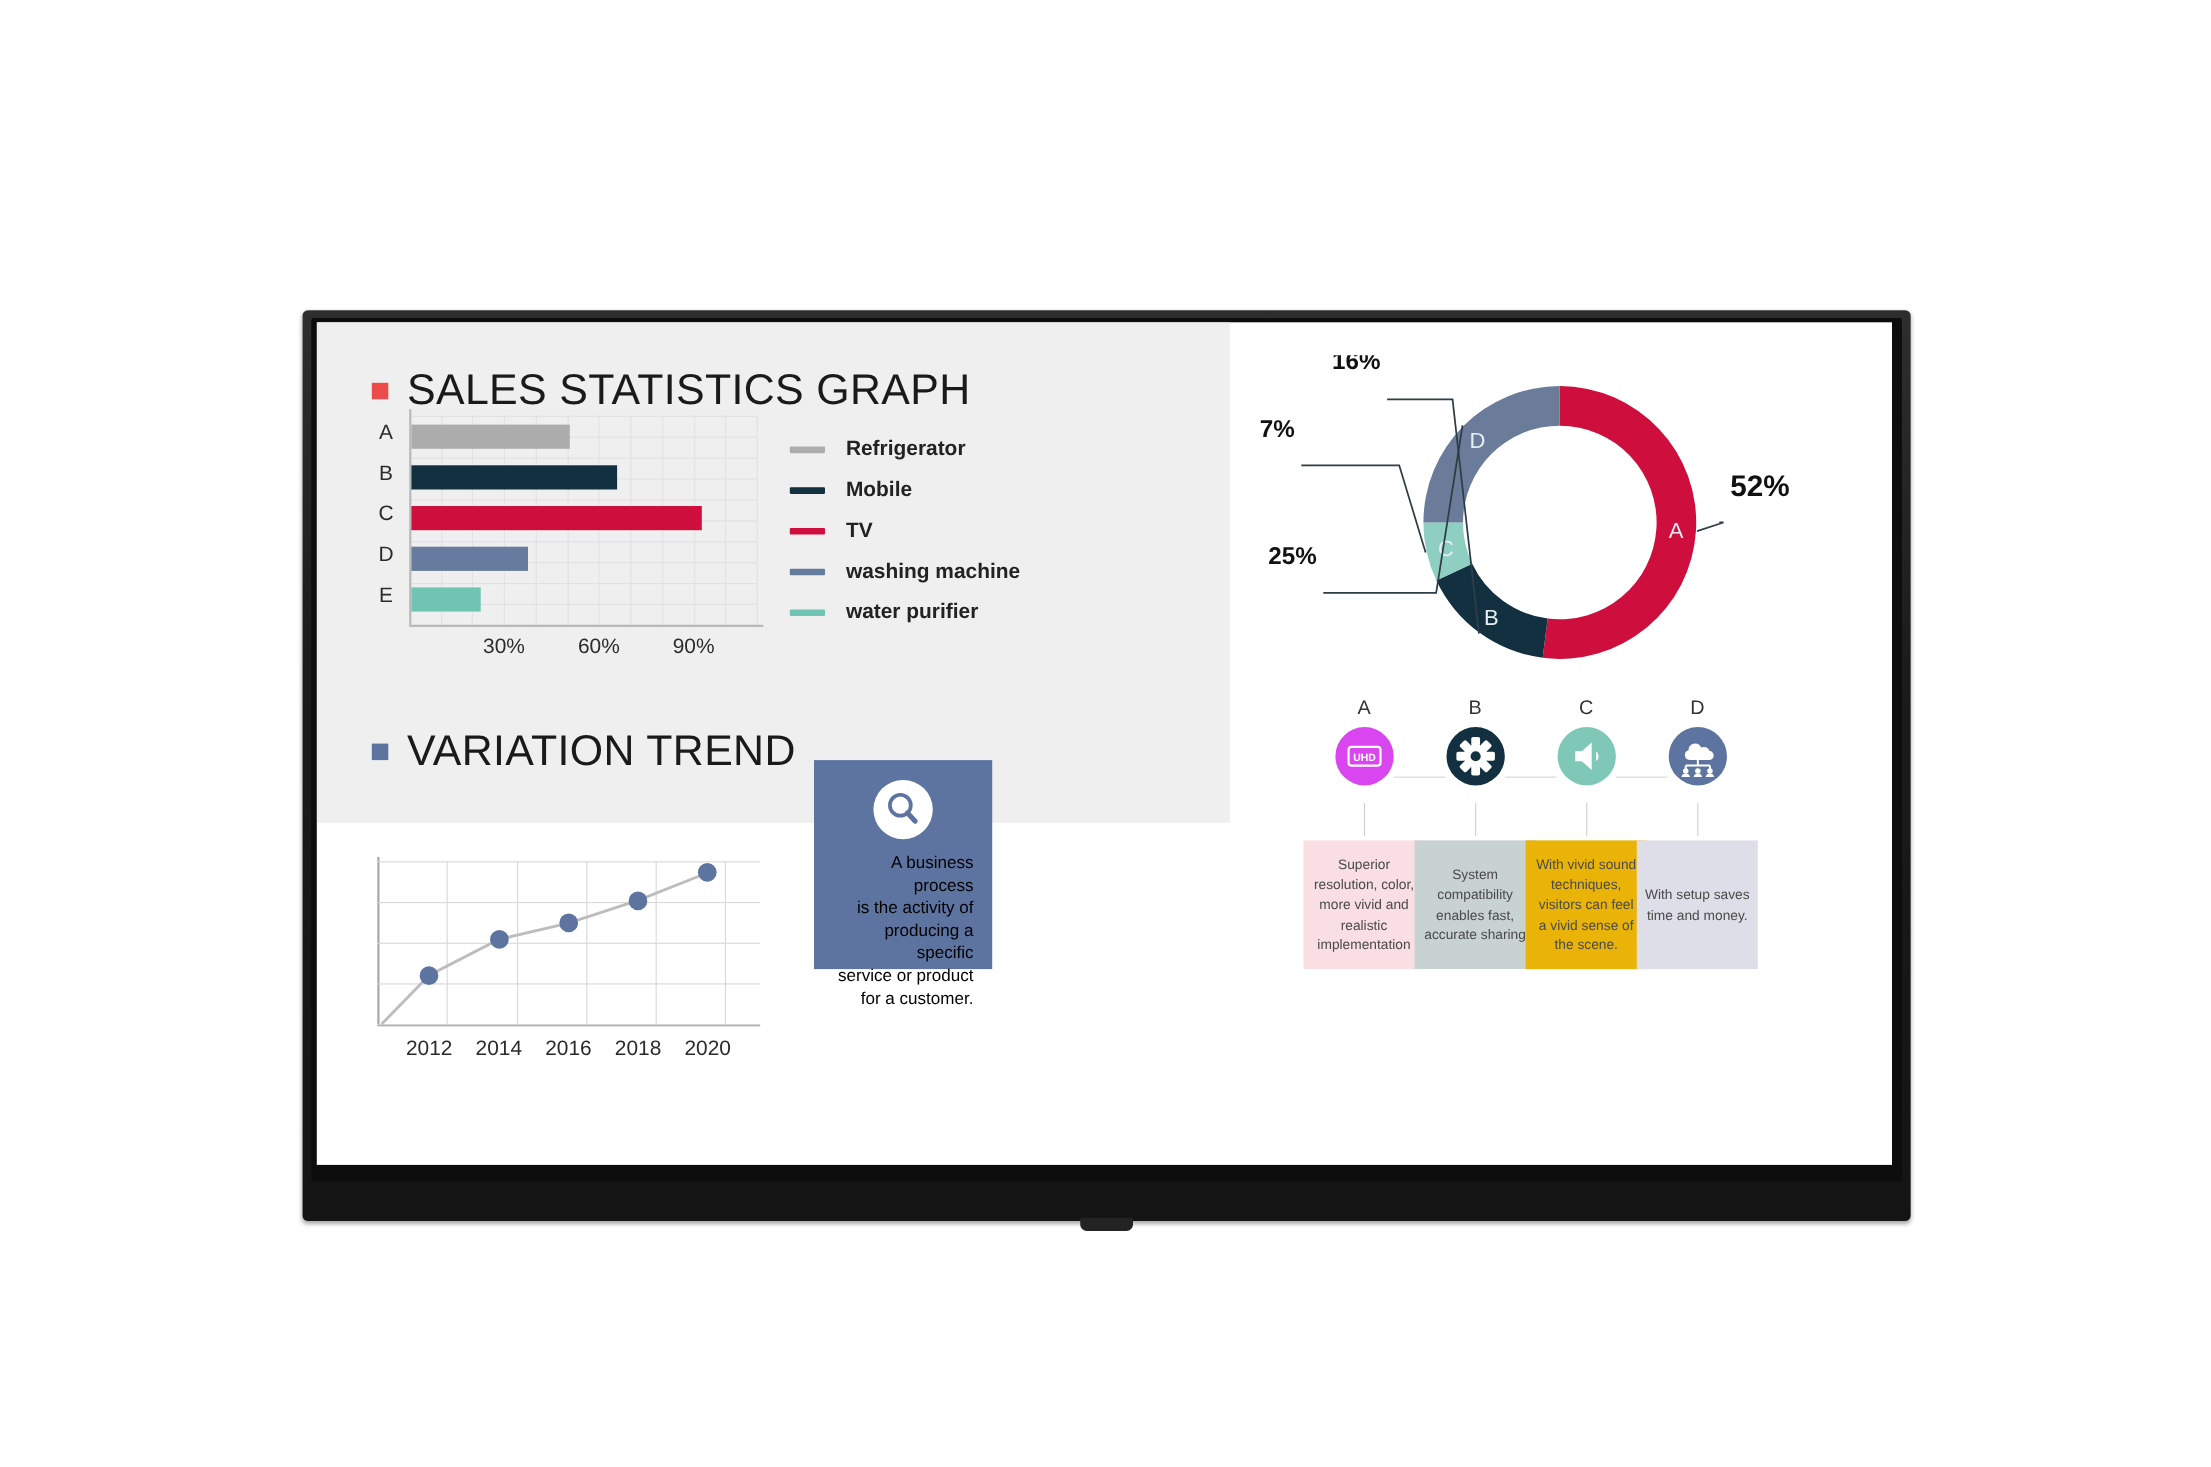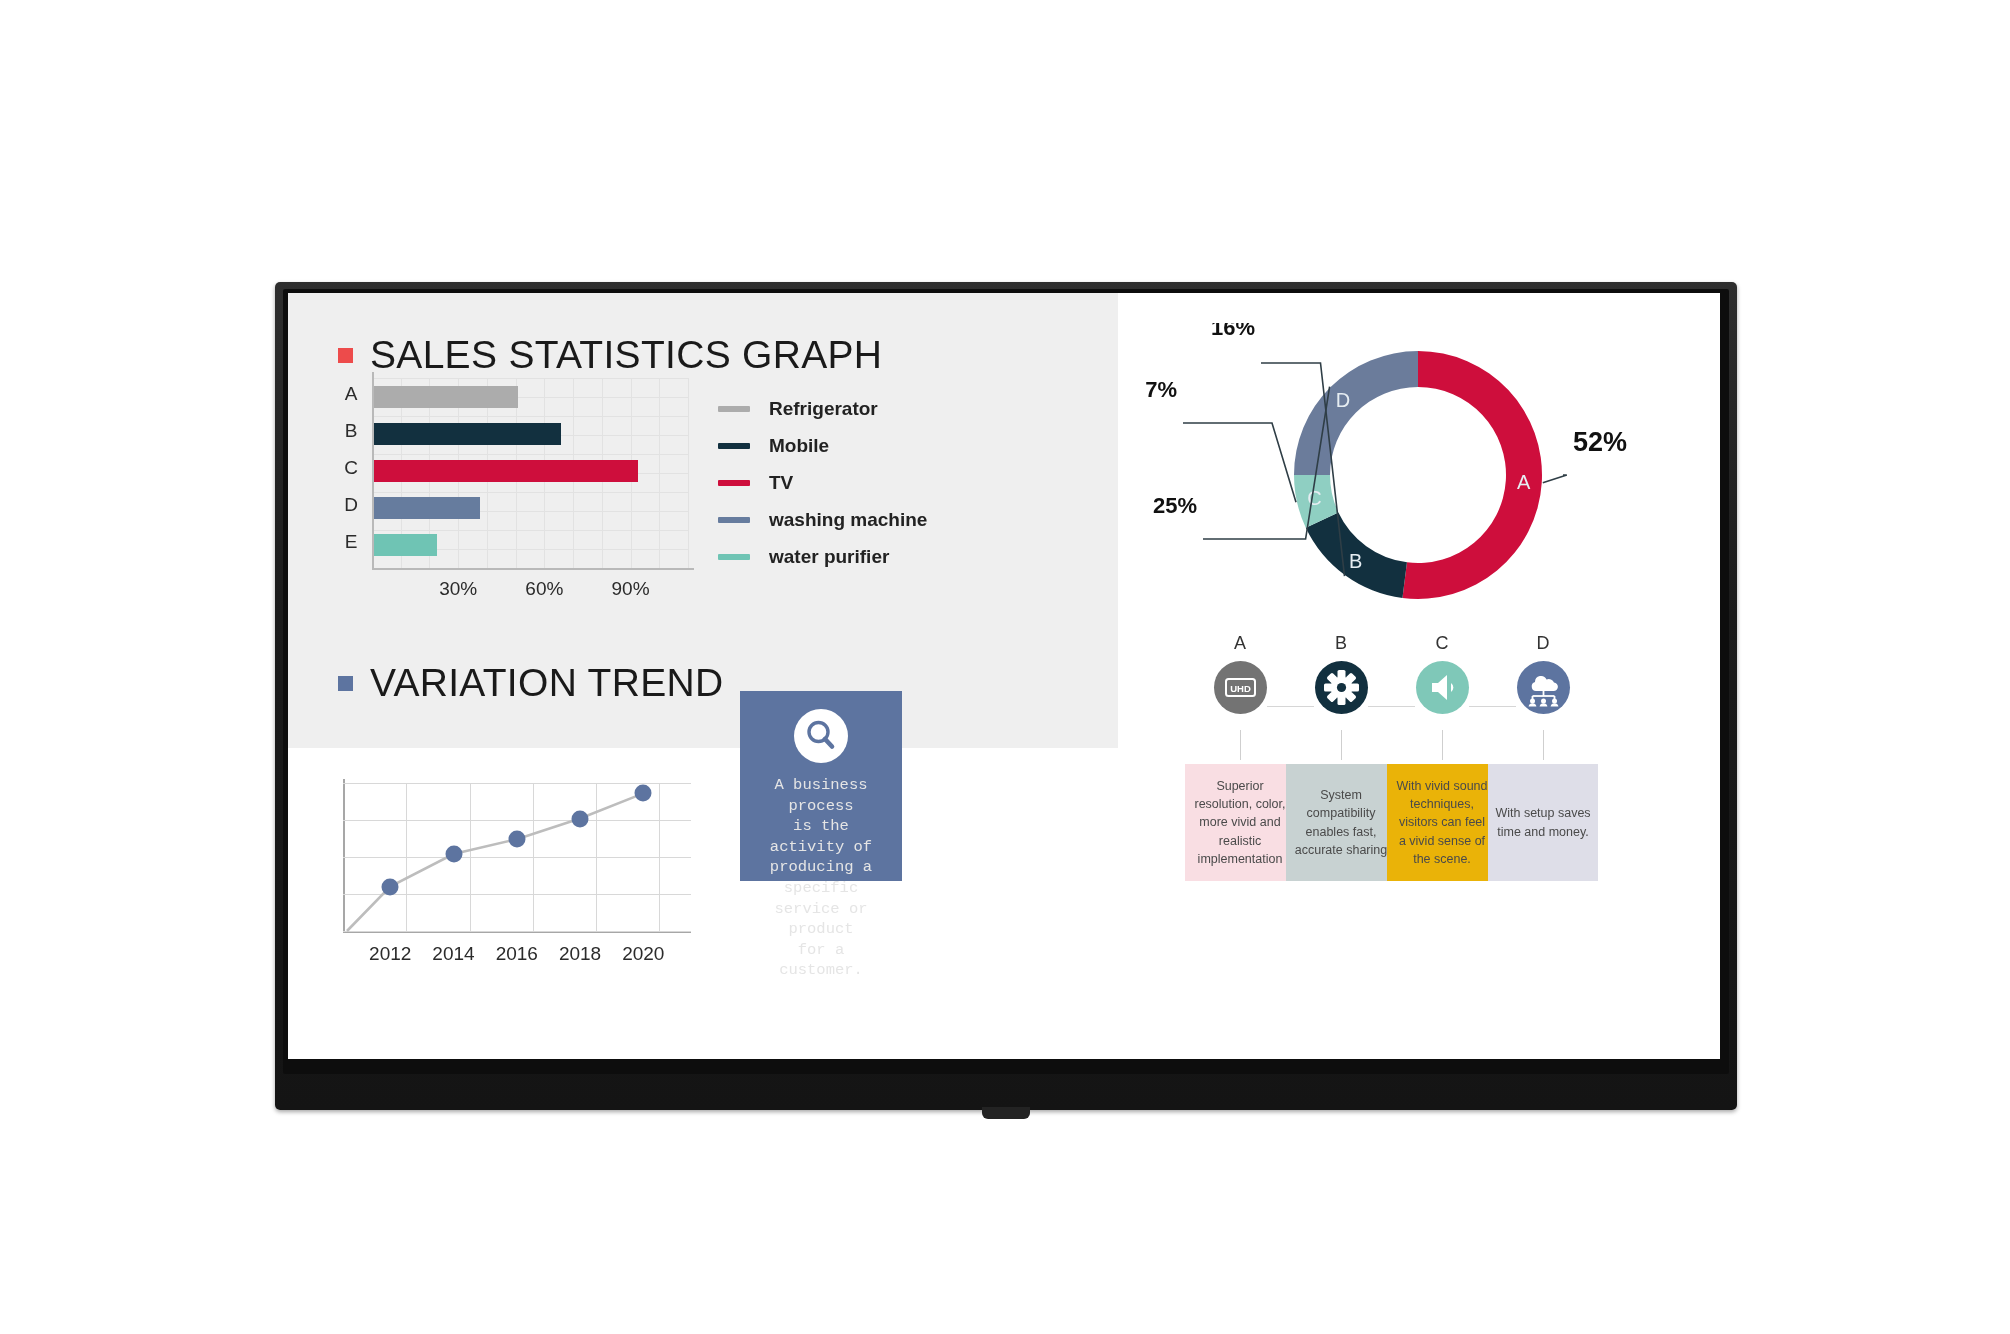--- a/index.html
+++ b/index.html
@@ -56,21 +56,21 @@
   .lc-axis-y{position:absolute;left:0;top:-4px;width:2px;height:152px;background:#a7a7a7;}
   .lc-axis-x{position:absolute;left:0;top:148px;width:348px;height:2px;background:#a7a7a7;}
   .lc-dot{position:absolute;width:17px;height:17px;border-radius:50%;background:#5d74a0;
           transform:translate(-50%,-50%);}
   .lc-xtick{position:absolute;font-size:19px;color:#2b2b2b;transform:translateX(-50%);top:160px;}
 
   
   #info-card{position:absolute;left:452px;top:398px;width:162px;height:190px;background:#5d74a0;
              display:flex;flex-direction:column;align-items:center;padding-top:18px;box-sizing:border-box;}
   #info-icon{width:54px;height:54px;border-radius:50%;background:#ffffff;position:relative;flex:none;}
-  #info-card .body{margin-top:12px;font-size:15.5px;line-height:1.33;color:#e5e5e5;text-align:center;width:128px;font-family:Liberation Mono, monospace;}
+  #info-card .body{margin-top:12px;font-size:15.5px;line-height:1.33;color:#000000;text-align:right;width:128px;}
 
   
   #donut-wrap{position:absolute;left:855px;top:30px;width:560px;height:305px;}
 
   
   #features{position:absolute;left:855px;top:340px;width:560px;height:220px;}
   .feat-col{position:absolute;top:0;width:110px;}
   .feat-letter{font-size:18px;color:#333;text-align:center;}
   .feat-circle{width:53px;height:53px;border-radius:50%;margin:7px auto 0;position:relative;
                display:flex;align-items:center;justify-content:center;}
@@ -242,21 +242,21 @@
             <polyline points="186.6,63.6 162.6,216 60,216" fill="none" stroke="#2F3E46" stroke-width="1.6"></polyline>
             <text x="54" y="190" text-anchor="end" font-family="&quot;Liberation Sans&quot;, sans-serif" font-size="22" font-weight="bold" fill="#111">25%</text>
             <text x="200.04668119422593" y="84.04668119422597" text-anchor="middle" font-family="&quot;Liberation Sans&quot;, sans-serif" font-size="20" fill="#E6EDF2">D</text>
           </svg>
         <div id="donut-labels"></div>
       </div>
 
       <div id="features">
           <div class="feat-col" style="left: 42px;">
             <div class="feat-letter">A</div>
-            <div class="feat-circle" style="background: #737373;">
+            <div class="feat-circle" style="background: #d946ef;">
               <svg width="53" height="53" viewBox="0 0 53 53">
                 <rect x="12" y="18" width="29" height="17" rx="2.5" fill="none" stroke="#fff" stroke-width="2"></rect>
                 <text x="26.5" y="30.5" text-anchor="middle" font-family="'Liberation Sans',sans-serif" font-size="9.5" font-weight="bold" fill="#fff">UHD</text>
               </svg>
             </div>
             <div class="feat-stem"></div>
             <div class="feat-box" style="background: rgb(249, 222, 227);">
               <span>Superior resolution, color, more vivid and realistic implementation</span>
             </div>
           </div>

